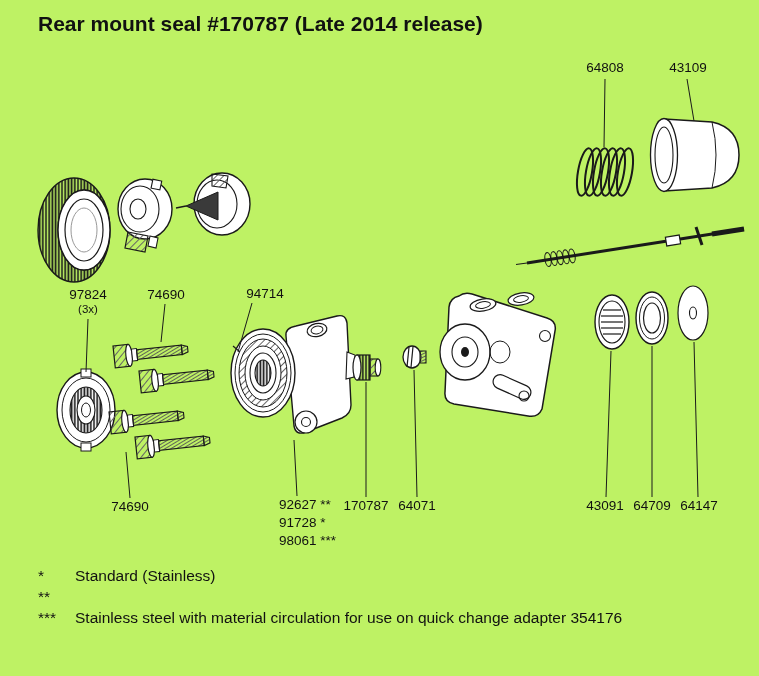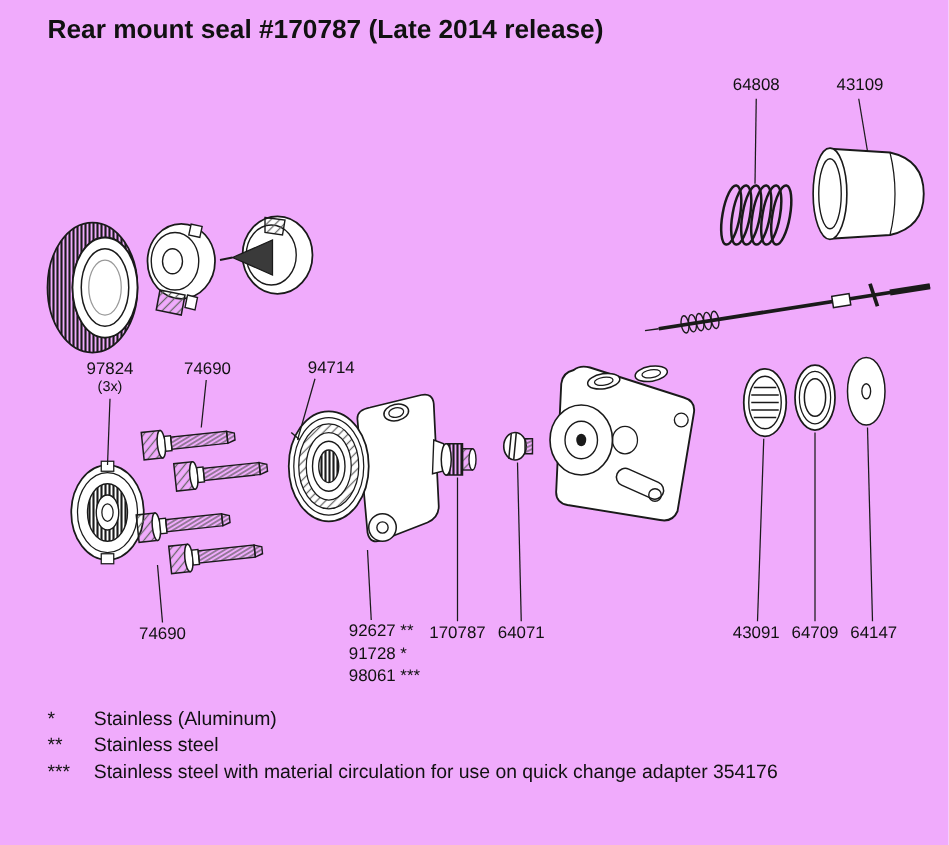--- a/index.html
+++ b/index.html
@@ -1,17 +1,17 @@
 <!DOCTYPE html>
 <html><head>
 <meta charset="utf-8">
 <style>
   html,body{margin:0;padding:0;background:#fff;}
   body{width:759px;height:676px;position:relative;font-family:"Liberation Sans",sans-serif;color:#111;}
-  .page{position:absolute;inset:0;background:#f0abfc;overflow:hidden;}
+  .page{position:absolute;inset:0;background:#bef264;overflow:hidden;}
   .title{position:absolute;left:38px;top:12px;font-size:21px;font-weight:bold;color:#111;}
   svg.diagram{position:absolute;left:0;top:0;}
   svg text{font-family:"Liberation Sans",sans-serif;font-size:13.5px;fill:#111;}
   svg text.small{font-size:11.5px;}
   .footer{position:absolute;left:38px;top:565px;font-size:15.5px;line-height:21px;color:#111;width:690px;}
   .note{display:flex;}
   .note .sym{width:37px;flex:0 0 37px;}
 </style>
 </head>
 <body>
@@ -209,25 +209,24 @@
       <text x="417" y="510" text-anchor="middle">64071</text>
       <text x="605" y="510" text-anchor="middle">43091</text>
       <text x="652" y="510" text-anchor="middle">64709</text>
       <text x="699" y="510" text-anchor="middle">64147</text>
     </g>
   </svg>
 
   <div class="footer">
     <div class="note">
       <span class="sym">*</span>
-      <span>Stainless (Aluminum)</span>
+      <span>Standard (Stainless)</span>
     </div>
     <div class="note">
       <span class="sym">**</span>
-      <span>Stainless steel</span>
     </div>
     <div class="note">
       <span class="sym">***</span>
       <span>Stainless steel with material circulation for use on quick change adapter 354176</span>
     </div>
   </div>
 
 </div>
 
 </body></html>

